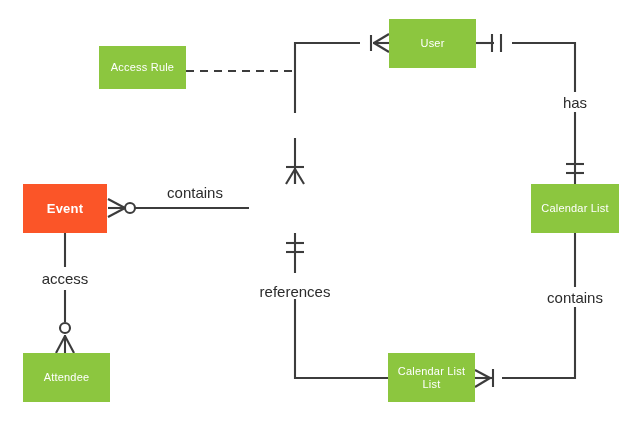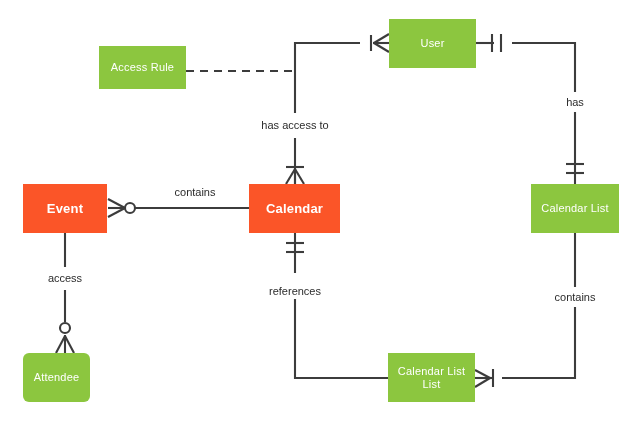--- a/index.html
+++ b/index.html
@@ -37,21 +37,21 @@
     z-index: 3;
     letter-spacing: 0.2px;
   }
   .entity.strong {
     font-size: 13px;
     font-weight: bold;
   }
   .edge-label {
     position: absolute;
     color: #2b2b2b;
-    font-size: 11px;
+    font-size: 15px;
     line-height: 13px;
     font-family: "Liberation Sans", sans-serif;
     white-space: nowrap;
     background: #ffffff;
     padding: 1px 3px;
     z-index: 4;
   }
 </style>
 </head>
 <body>
@@ -140,46 +140,40 @@
   </div>
 
   <div class="entity strong" style="left:23px; top:184px; width:84px; height:49px; background:#fb5528;">
     <span>Event</span>
   </div>
 
   <div class="entity" style="left:389px; top:19px; width:87px; height:49px; background:#8cc63f;">
     <span>User</span>
   </div>
 
-  <div class="entity strong" style="left:249px; top:184px; width:91px; height:49px; background:#fb5528;">
-    <span>Calendar</span>
-  </div>
 
   <div class="entity" style="left:531px; top:184px; width:88px; height:49px; background:#8cc63f;">
     <span>Calendar List</span>
   </div>
 
-  <div class="entity" style="left:23px; top:353px; width:67px; height:49px; background:#8cc63f;border-radius:6px;">
+  <div class="entity" style="left:23px; top:353px; width:87px; height:49px; background:#8cc63f;">
     <span>Attendee</span>
   </div>
 
   <div class="entity" style="left:388px; top:353px; width:87px; height:49px; background:#8cc63f;">
     <span>
       <span>Calendar List</span><br>
       <span>List</span>
     </span>
   </div>
 
   <div class="edge-label" style="left:195px; top:185px; transform:translateX(-50%);">
     <span>contains</span>
   </div>
 
-  <div class="edge-label" style="left:295px; top:118px; transform:translateX(-50%);">
-    <span>has access to</span>
-  </div>
 
   <div class="edge-label" style="left:575px; top:95px; transform:translateX(-50%);">
     <span>has</span>
   </div>
 
   <div class="edge-label" style="left:65px; top:271px; transform:translateX(-50%);">
     <span>access</span>
   </div>
 
   <div class="edge-label" style="left:295px; top:284px; transform:translateX(-50%);">

